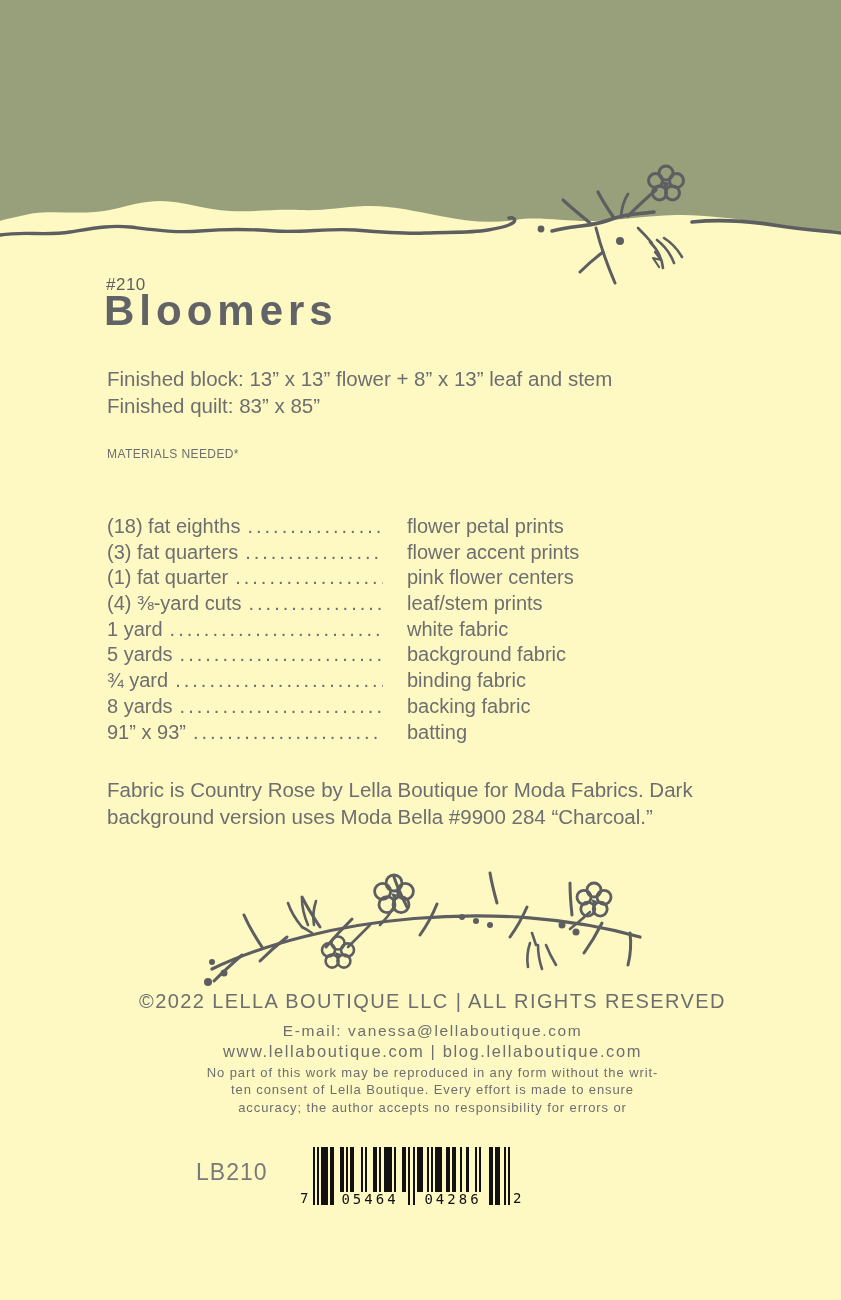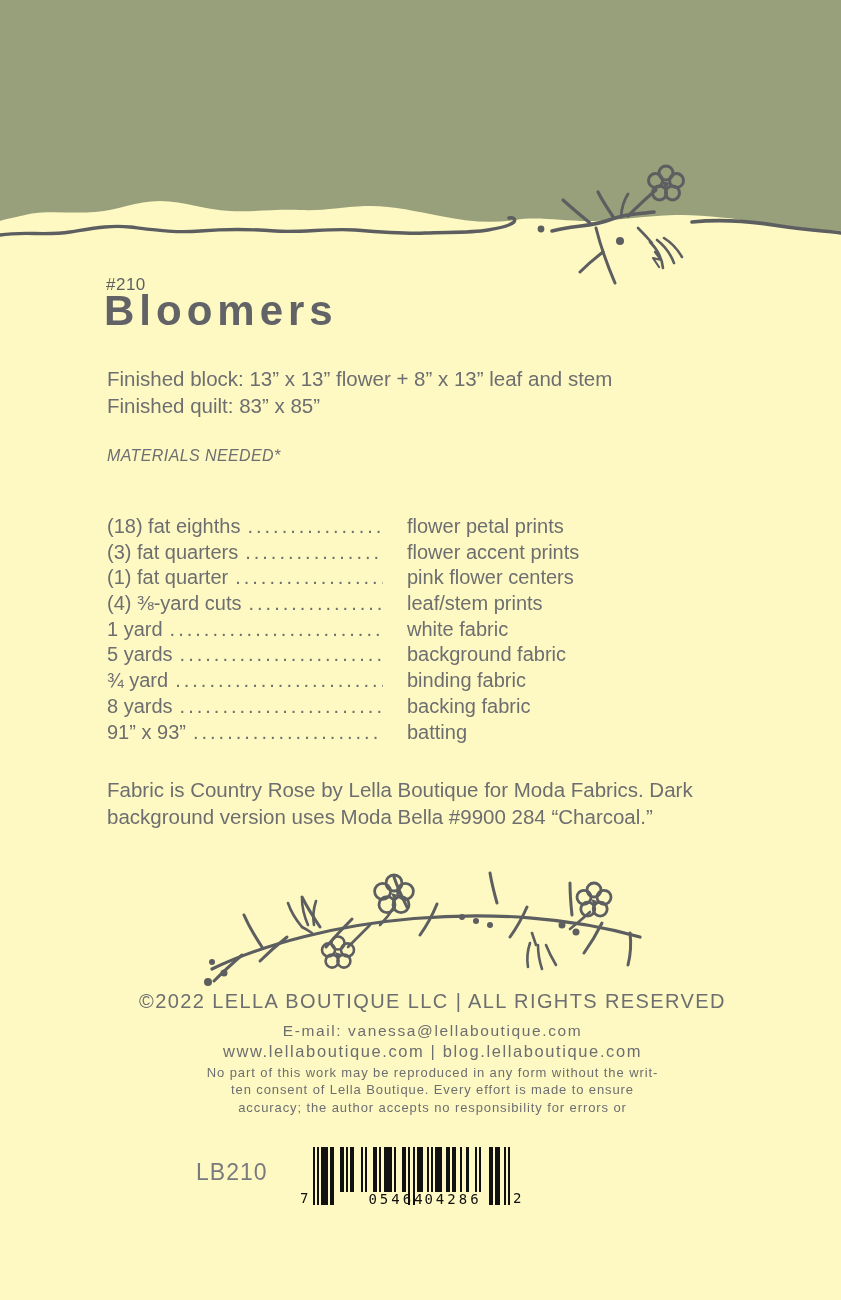--- a/index.html
+++ b/index.html
@@ -5,42 +5,42 @@
   html,body{margin:0;padding:0;background:#ffffff;}
   .page{position:relative;width:841px;height:1300px;background:#fef9c3;overflow:hidden;
         font-family:"Liberation Sans",sans-serif;color:var(--ink,#6D6E70);}
   .abs{position:absolute;}
   svg.art{position:absolute;display:block;pointer-events:none;}
   #header-art{left:0;top:0;}
   #item-number{left:106px;top:275px;font-size:17px;letter-spacing:.5px;color:#5E5F61;}
   #title{left:104px;top:288px;font-size:42px;font-weight:700;letter-spacing:5px;
          line-height:46px;color:var(--title-ink,#626366);}
   #finished{left:107px;top:366px;font-size:20.5px;line-height:26.5px;}
-  #mat-heading{left:107px;top:447px;font-size:16px;letter-spacing:.4px;font-style:italic;}
+  #mat-heading{left:107px;top:447px;font-size:12px;letter-spacing:.4px;}
   #materials{left:107px;top:494px;width:640px;font-size:20px;margin-top:20px;}
   .mat-row{display:flex;align-items:baseline;line-height:25.7px;height:25.7px;}
   .mat-qty{flex:none;white-space:nowrap;}
   .mat-leader{flex:1 1 auto;overflow:hidden;white-space:nowrap;letter-spacing:3px;
               margin:0 24px 0 7px;}
   .mat-desc{flex:0 0 340px;white-space:nowrap;}
   #note{left:107px;top:777px;font-size:20.5px;line-height:26.5px;}
   #vine-art{left:200px;top:855px;}
   #footer{left:110px;top:990px;width:645px;text-align:center;}
   #f-copy{font-size:20px;letter-spacing:1.4px;margin-bottom:9px;}
   #f-email{font-size:15.5px;letter-spacing:1.6px;margin-bottom:2px;}
   #f-web{font-size:16.5px;letter-spacing:1.6px;}
   #legal{left:110px;top:1064px;width:645px;text-align:center;font-size:13px;
          letter-spacing:.9px;line-height:17.3px;}
   #sku{left:196px;top:1159px;font-size:23px;letter-spacing:1px;color:#797A7D;}
   #barcode{left:300px;top:1147px;width:232px;height:64px;}
   #bc-bars{position:absolute;left:13px;top:0;}
   .bc-d{position:absolute;font-family:"DejaVu Sans Mono",monospace;font-size:14px;
         color:var(--barcode-ink,#111);}
   #bc-left{left:0;top:43px;}
-  #bc-g1{left:34px;top:44px;width:72px;text-align:center;letter-spacing:3px;padding-left:27px;}
+  #bc-g1{left:34px;top:44px;width:72px;text-align:center;letter-spacing:3px;}
   #bc-g2{left:117px;top:44px;width:72px;text-align:center;letter-spacing:3px;}
   #bc-right{left:213px;top:43px;}
   .stroke{fill:none;stroke:var(--art-ink,#5C5E60);stroke-linecap:round;stroke-linejoin:round;}
 </style>
 </head>
 <body>
 
 <div class="page">
 
   <svg id="header-art" class="art" width="841" height="300" viewBox="0 0 841 300">

